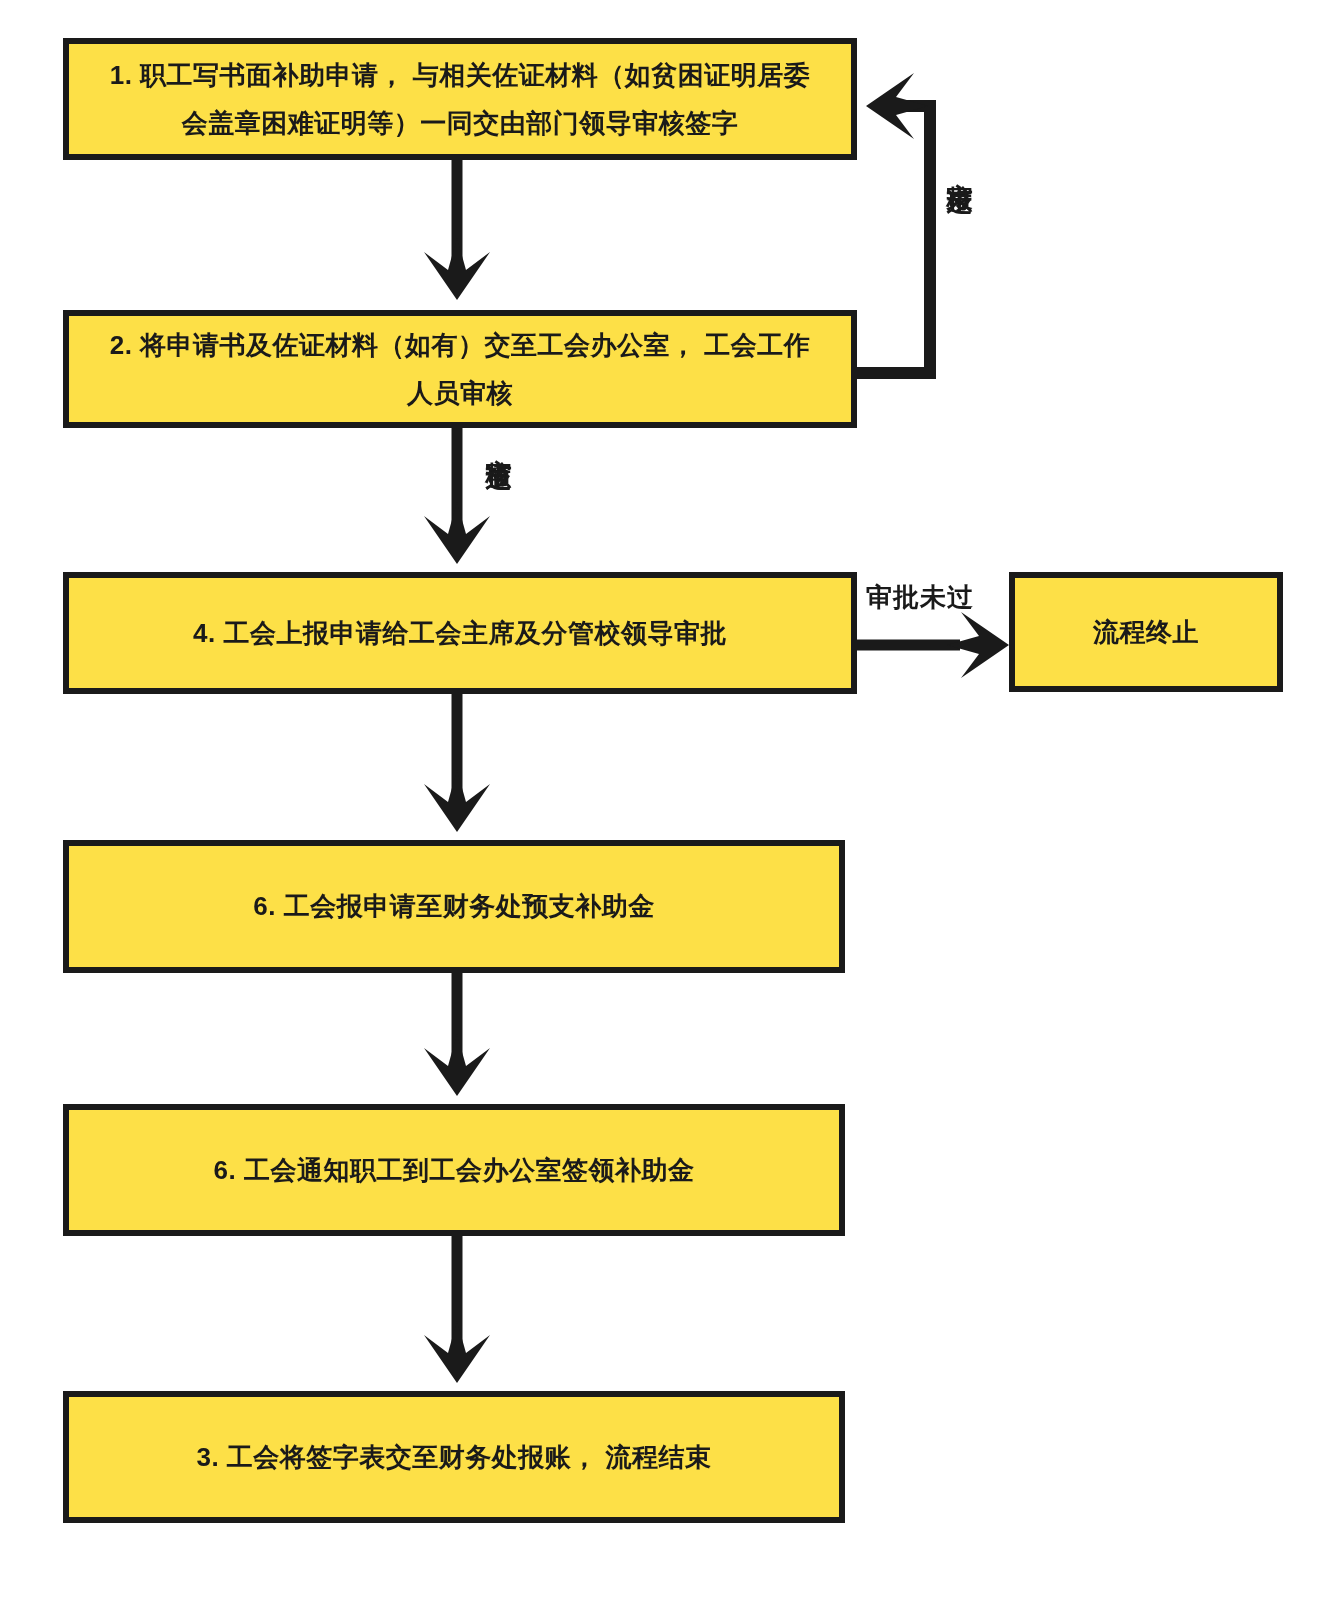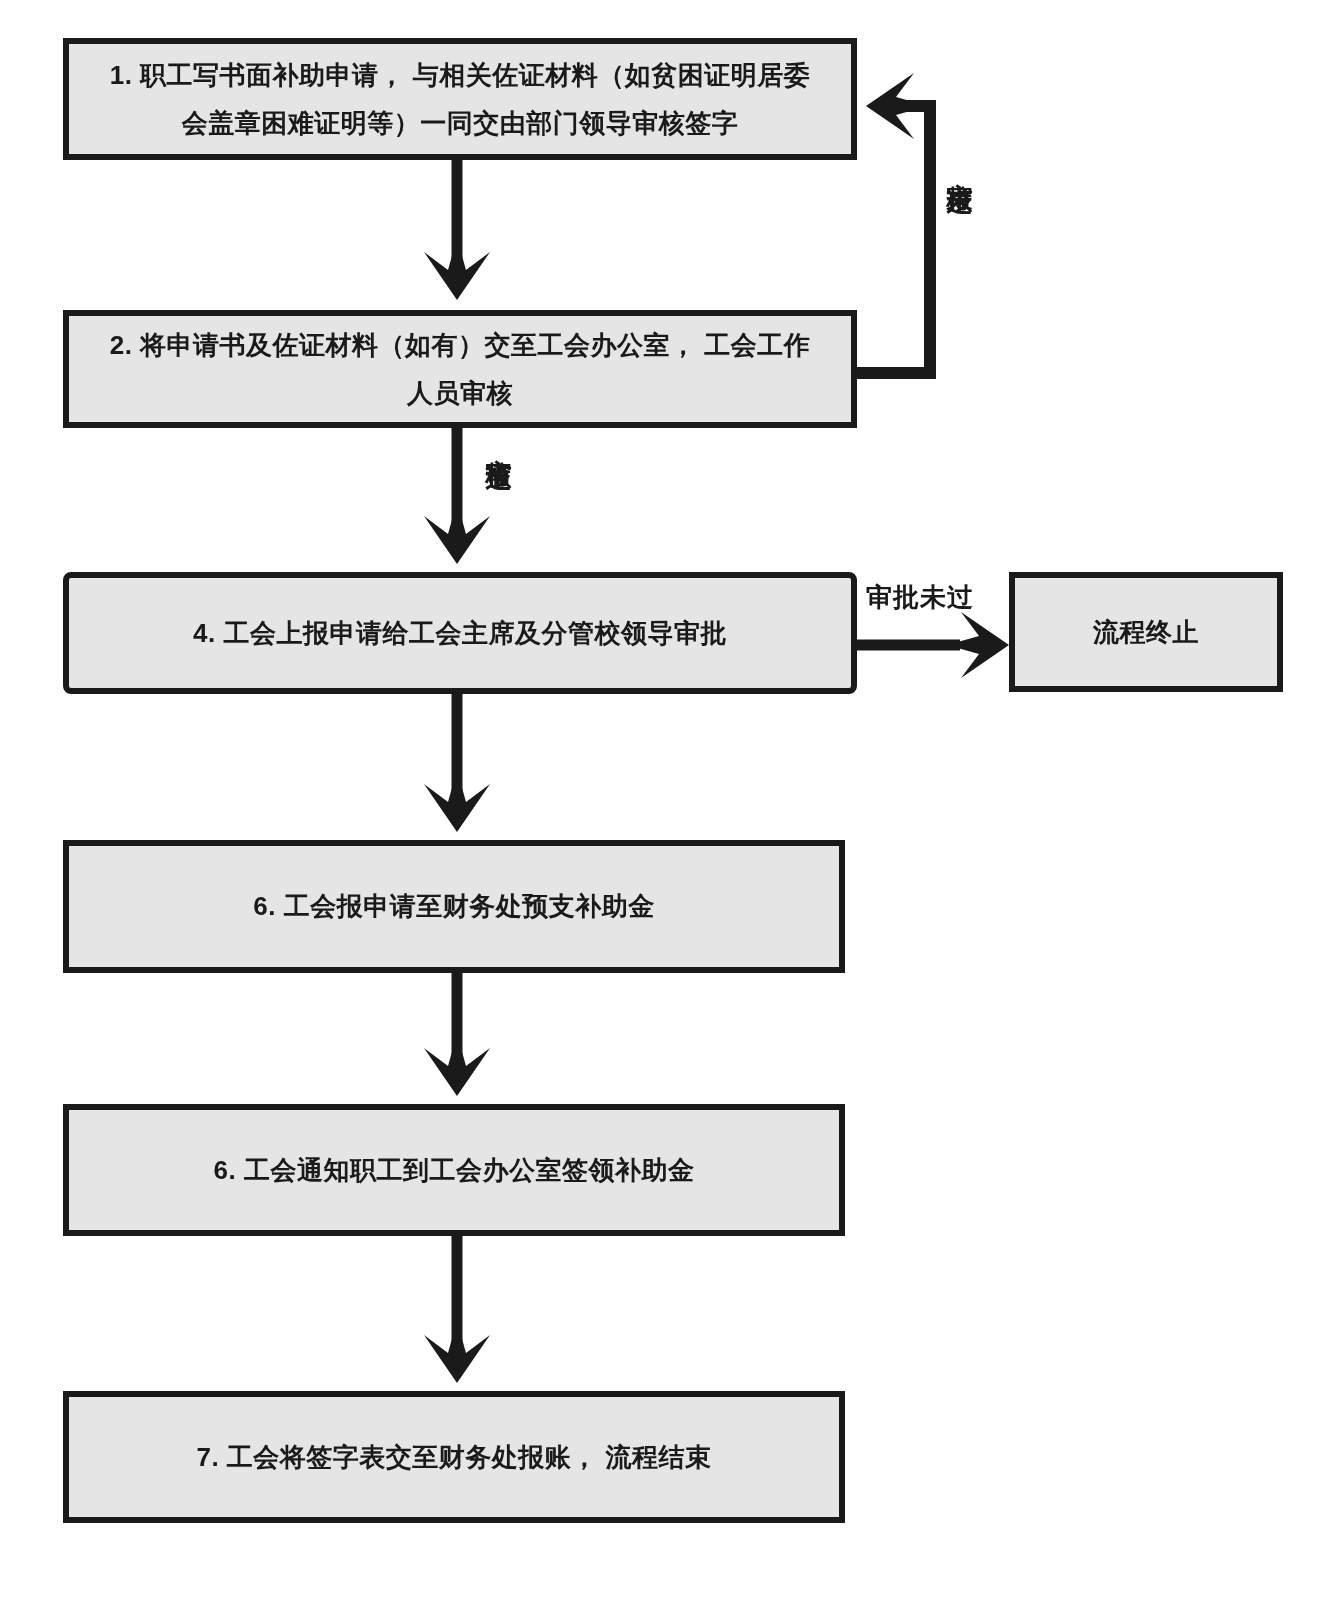--- a/index.html
+++ b/index.html
@@ -19,21 +19,21 @@
     position: absolute;
     left: 0;
     top: 0;
     width: 1334px;
     height: 1601px;
   }
   .node {
     position: absolute;
     box-sizing: border-box;
     border: 6px solid #1a1a1a;
-    background: #e5e5e5;
+    background: #fde047;
     display: flex;
     align-items: center;
     justify-content: center;
     text-align: center;
   }
   .node-label {
     font-weight: bold;
     font-size: 26px;
     line-height: 1.85;
     letter-spacing: 0.5px;
@@ -123,38 +123,38 @@
   <div class="node" style="left:63px; top:38px; width:794px; height:122px;">
     <div class="node-label">1. 职工写书面补助申请，  与相关佐证材料（如贫困证明居委
 会盖章困难证明等）一同交由部门领导审核签字</div>
   </div>
 
   <div class="node" style="left:63px; top:310px; width:794px; height:118px;align-items:center;">
     <div class="node-label">2. 将申请书及佐证材料（如有）交至工会办公室，  工会工作
 人员审核</div>
   </div>
 
-  <div class="node" style="left:63px; top:572px; width:794px; height:122px;border-radius:8px;">
+  <div class="node" style="left:63px; top:572px; width:794px; height:122px;">
     <div class="node-label">4. 工会上报申请给工会主席及分管校领导审批</div>
   </div>
 
   <div class="node" style="left:1009px; top:572px; width:274px; height:120px;">
     <div class="node-label">流程终止</div>
   </div>
 
   <div class="node" style="left:63px; top:840px; width:782px; height:133px;">
     <div class="node-label">6. 工会报申请至财务处预支补助金</div>
   </div>
 
   <div class="node" style="left:63px; top:1104px; width:782px; height:132px;">
     <div class="node-label">6. 工会通知职工到工会办公室签领补助金</div>
   </div>
 
   <div class="node" style="left:63px; top:1391px; width:782px; height:132px;">
-    <div class="node-label">7. 工会将签字表交至财务处报账，  流程结束</div>
+    <div class="node-label">3. 工会将签字表交至财务处报账，  流程结束</div>
   </div>
 
   <div class="edge-label vertical" style="left:938px; top:162px;">审核未过</div>
 
   <div class="edge-label vertical" style="left:477px; top:438px;">审核通过</div>
 
   <div class="edge-label" style="left:857px; top:580px;">审批未过</div>
 
 </div>
 

